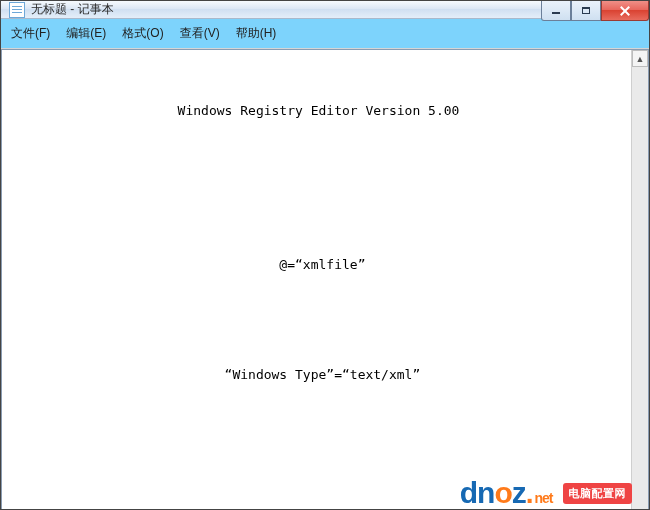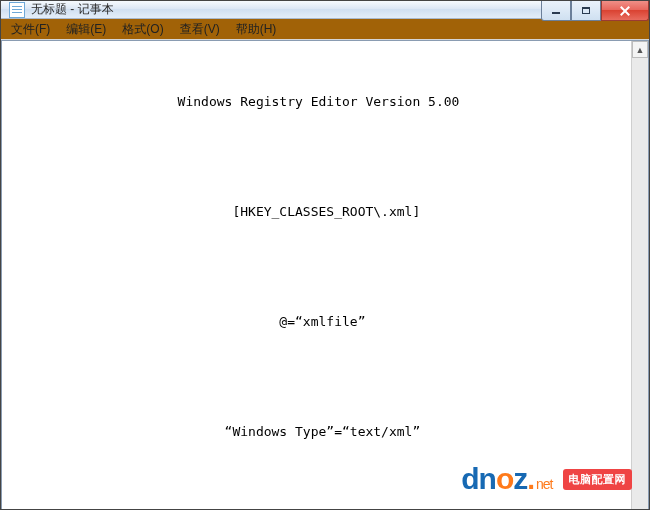--- a/index.html
+++ b/index.html
@@ -58,22 +58,22 @@
   }
   .glyph-min { width:8px; height:0; border-top:2px solid #2a3b50; margin-top:5px;}
   .glyph-max { width:8px; height:7px; border:1px solid #2a3b50; border-top-width:2px;}
   .glyph-close { position:relative; width:12px; height:10px;}
   .glyph-close::before,.glyph-close::after{
     content:""; position:absolute; left:5px; top:-1px; width:2px; height:12px; background:#fff;
   }
   .glyph-close::before{ transform:rotate(45deg);}
   .glyph-close::after{ transform:rotate(-45deg);}
   .menubar {
-    height:21px;
-    background:#a16207;
+    height:30px;
+    background:#7dd3fc;
     display:flex; align-items:center;
     border-bottom:1px solid #d5d5d5;
     padding:5px 2px;
     font-size:12px;
   }
   .menu-item {
     padding:2px 8px; cursor:pointer; color:#222;
   }
   .editor-wrap {
     flex:1; display:flex; background:#fff;
@@ -95,35 +95,35 @@
     border-left:1px solid #cfcfcf;
     position:relative;
   }
   .sb-btn {
     height:17px; background:#f4f4f4;
     border:1px solid #bcbcbc;
     display:flex; align-items:center; justify-content:center;
     font-size:9px; color:#555; cursor:pointer;
   }
   .watermark {
-    position:absolute; right:18px; bottom:14px;
+    position:absolute; right:18px; bottom:0;
     display:flex; align-items:center; gap:10px;
     pointer-events:none;
   }
   .wm-badge {
     background:#ef4444; color:#fff; font-size:11px; font-weight:bold;
     padding:3px 6px; border-radius:3px; letter-spacing:0.5px;
   }
   .wm-logo {
     font-weight:900; font-size:30px; letter-spacing:-1px;
     color:#1769b3; display:flex; align-items:baseline;
   }
   .wm-logo .o { color:#ff7a1a;}
   .wm-logo .dot { color:#ff7a1a; font-size:28px;}
-  .wm-logo .net { color:#ff7a1a; font-size:14px; font-weight:normal; margin-left:2px;}
+  .wm-logo .net { color:#ff7a1a; font-size:14px; font-weight:bold; margin-left:2px;}
 </style>
 </head>
 <body>
 
 <div class="window">
 
   <div class="titlebar">
     <div class="app-icon"></div>
     <div class="title-text">无标题 - 记事本</div>
     <div class="win-controls">
@@ -144,21 +144,20 @@
     <span class="menu-item">编辑(E)</span>
     <span class="menu-item">格式(O)</span>
     <span class="menu-item">查看(V)</span>
     <span class="menu-item">帮助(H)</span>
   </div>
 
   <div class="editor-wrap">
     <div class="editor">
       <span class="line">Windows Registry Editor Version 5.00</span>
       <span class="line"></span>
-      <span class="line">  [HKEY_CLASSES_ROOT\.xml]</span>
       <span class="line"></span>
       <span class="line"> @=“xmlfile”</span>
       <span class="line"></span>
       <span class="line"> “Windows Type”=“text/xml”</span>
       <span class="line"></span>
       
       <span class="line"></span>
       
       <span class="line"></span>
       

